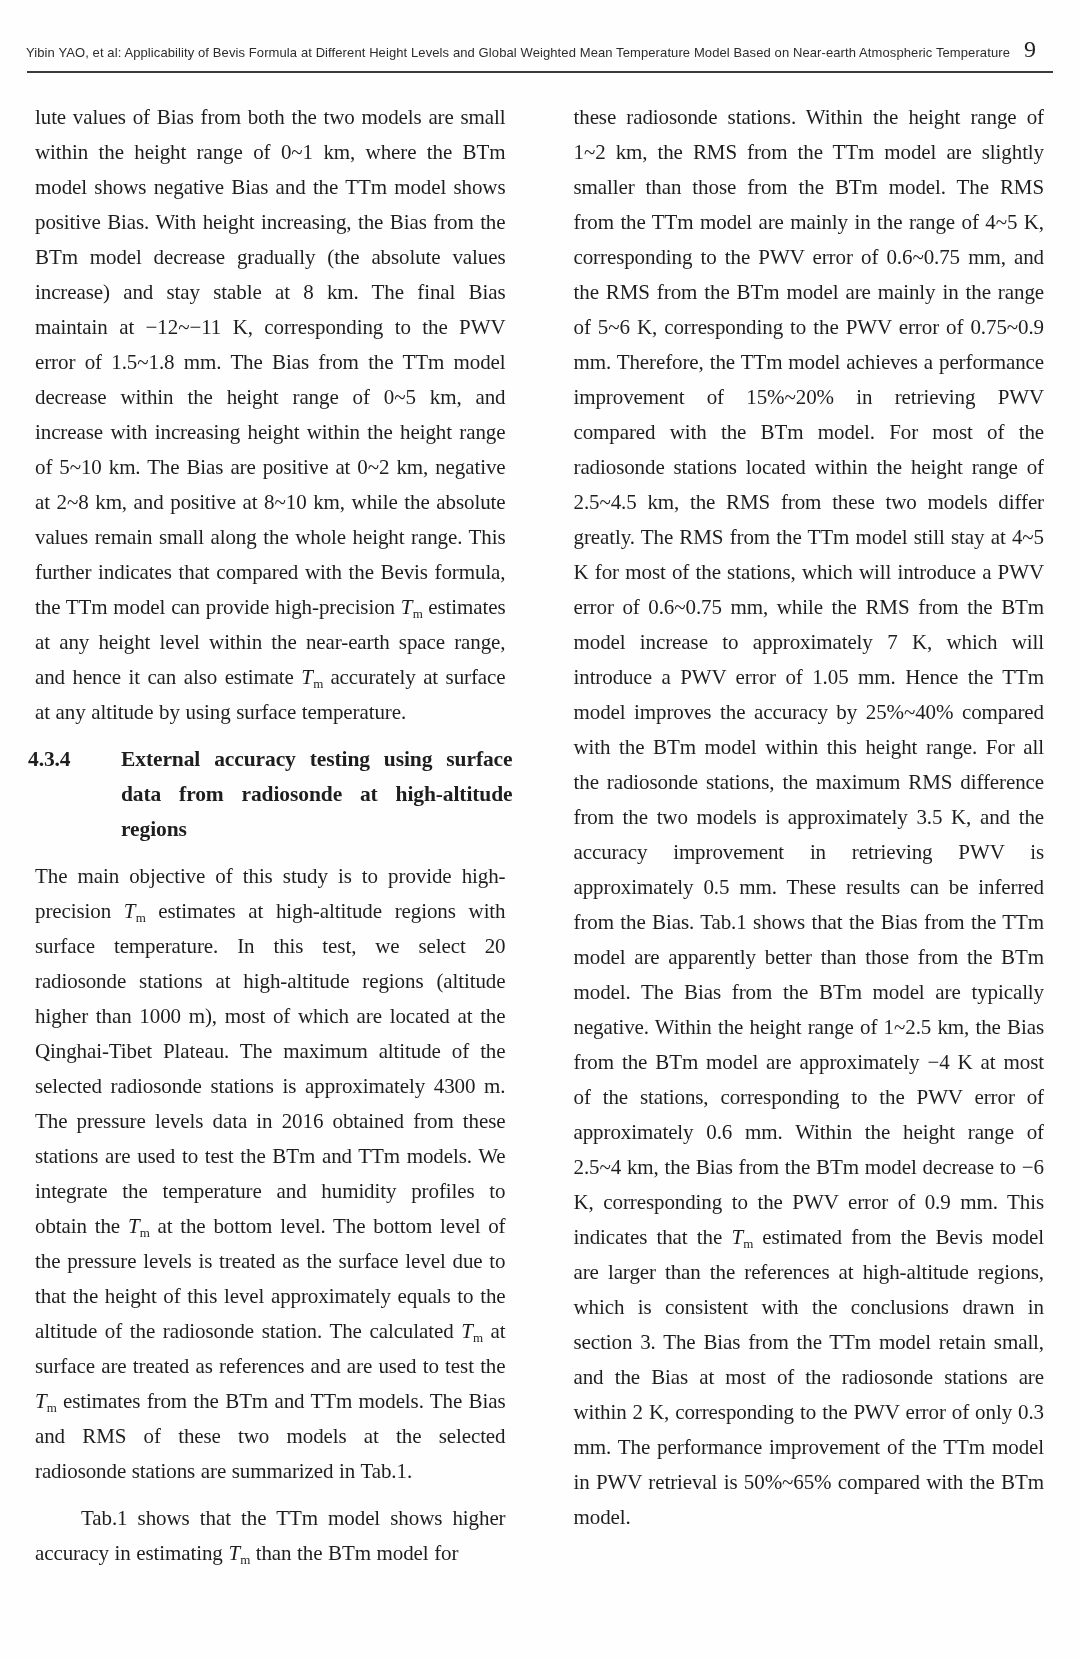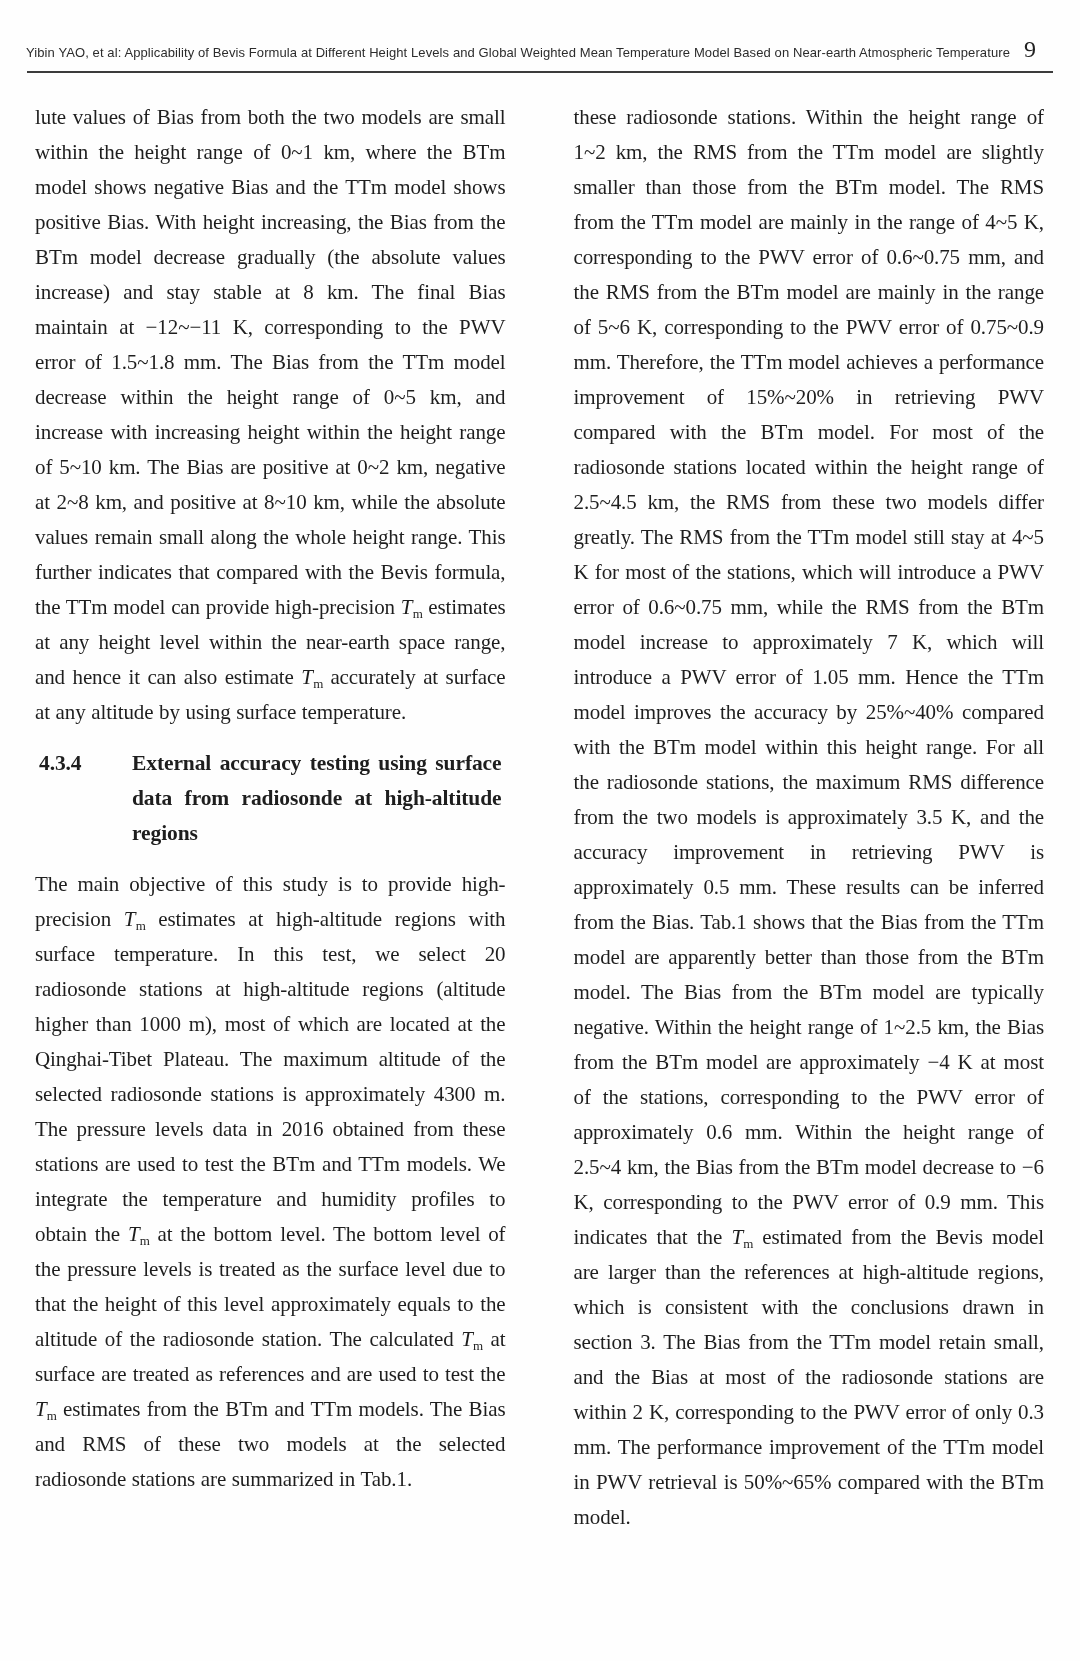--- a/index.html
+++ b/index.html
@@ -55,21 +55,21 @@
     word-spacing:0.5px;
   }
   p.body-text{margin:12px;}
   p.indent{text-indent:46px;}
   .section-heading{
     font-weight:bold;
     font-size:21.5px;
     line-height:35px;
     text-align:justify;
     padding-left:93px;
-    margin:16px;
+    margin:5px;
   }
   .sec-num{
     display:inline-block;
     width:93px;
     margin-left:-93px;
   }
   .tm i{font-style:italic;}
   .tm sub{
     font-size:0.62em;
     line-height:0;
@@ -92,20 +92,21 @@
   <div class="rule"></div>
 
   <div class="columns">
 
     <div class="col">
       <p class="body-text">lute values of Bias from both the two models are small within the height range of 0~1 km, where the BTm model shows negative Bias and the TTm model shows positive Bias. With height increasing, the Bias from the BTm model decrease gradually (the absolute values increase) and stay stable at 8 km. The final Bias maintain at −12~−11 K, corresponding to the PWV error of 1.5~1.8 mm. The Bias from the TTm model decrease within the height range of 0~5 km, and increase with increasing height within the height range of 5~10 km. The Bias are positive at 0~2 km, negative at 2~8 km, and positive at 8~10 km, while the absolute values remain small along the whole height range. This further indicates that compared with the Bevis formula, the TTm model can provide high-precision <span class="tm"><i>T</i><sub>m</sub></span> estimates at any height level within the near-earth space range, and hence it can also estimate <span class="tm"><i>T</i><sub>m</sub></span> accurately at surface at any altitude by using surface temperature.</p>
       <div class="section-heading">
         <span class="sec-num">4.3.4</span><span class="sec-text">External accuracy testing using surface data from radiosonde at high-altitude regions</span>
       </div>
       <p class="body-text">The main objective of this study is to provide high-precision <span class="tm"><i>T</i><sub>m</sub></span> estimates at high-altitude regions with surface temperature. In this test, we select 20 radiosonde stations at high-altitude regions (altitude higher than 1000 m), most of which are located at the Qinghai-Tibet Plateau. The maximum altitude of the selected radiosonde stations is approximately 4300 m. The pressure levels data in 2016 obtained from these stations are used to test the BTm and TTm models. We integrate the temperature and humidity profiles to obtain the <span class="tm"><i>T</i><sub>m</sub></span> at the bottom level. The bottom level of the pressure levels is treated as the surface level due to that the height of this level approximately equals to the altitude of the radiosonde station. The calculated <span class="tm"><i>T</i><sub>m</sub></span> at surface are treated as references and are used to test the <span class="tm"><i>T</i><sub>m</sub></span> estimates from the BTm and TTm models. The Bias and RMS of these two models at the selected radiosonde stations are summarized in Tab.1.</p>
+      <p class="body-text indent">Tab.1 shows that the TTm model shows higher accuracy in estimating <span class="tm"><i>T</i><sub>m</sub></span> than the BTm model for</p>
     </div>
 
     <div class="col">
       <p class="body-text">these radiosonde stations. Within the height range of 1~2 km, the RMS from the TTm model are slightly smaller than those from the BTm model. The RMS from the TTm model are mainly in the range of 4~5 K, corresponding to the PWV error of 0.6~0.75 mm, and the RMS from the BTm model are mainly in the range of 5~6 K, corresponding to the PWV error of 0.75~0.9 mm. Therefore, the TTm model achieves a performance improvement of 15%~20% in retrieving PWV compared with the BTm model. For most of the radiosonde stations located within the height range of 2.5~4.5 km, the RMS from these two models differ greatly. The RMS from the TTm model still stay at 4~5 K for most of the stations, which will introduce a PWV error of 0.6~0.75 mm, while the RMS from the BTm model increase to approximately 7 K, which will introduce a PWV error of 1.05 mm. Hence the TTm model improves the accuracy by 25%~40% compared with the BTm model within this height range. For all the radiosonde stations, the maximum RMS difference from the two models is approximately 3.5 K, and the accuracy improvement in retrieving PWV is approximately 0.5 mm. These results can be inferred from the Bias. Tab.1 shows that the Bias from the TTm model are apparently better than those from the BTm model. The Bias from the BTm model are typically negative. Within the height range of 1~2.5 km, the Bias from the BTm model are approximately −4 K at most of the stations, corresponding to the PWV error of approximately 0.6 mm. Within the height range of 2.5~4 km, the Bias from the BTm model decrease to −6 K, corresponding to the PWV error of 0.9 mm. This indicates that the <span class="tm"><i>T</i><sub>m</sub></span> estimated from the Bevis model are larger than the references at high-altitude regions, which is consistent with the conclusions drawn in section 3. The Bias from the TTm model retain small, and the Bias at most of the radiosonde stations are within 2 K, corresponding to the PWV error of only 0.3 mm. The performance improvement of the TTm model in PWV retrieval is 50%~65% compared with the BTm model.</p>
     </div>
 
   </div>
 
 </div>
 

